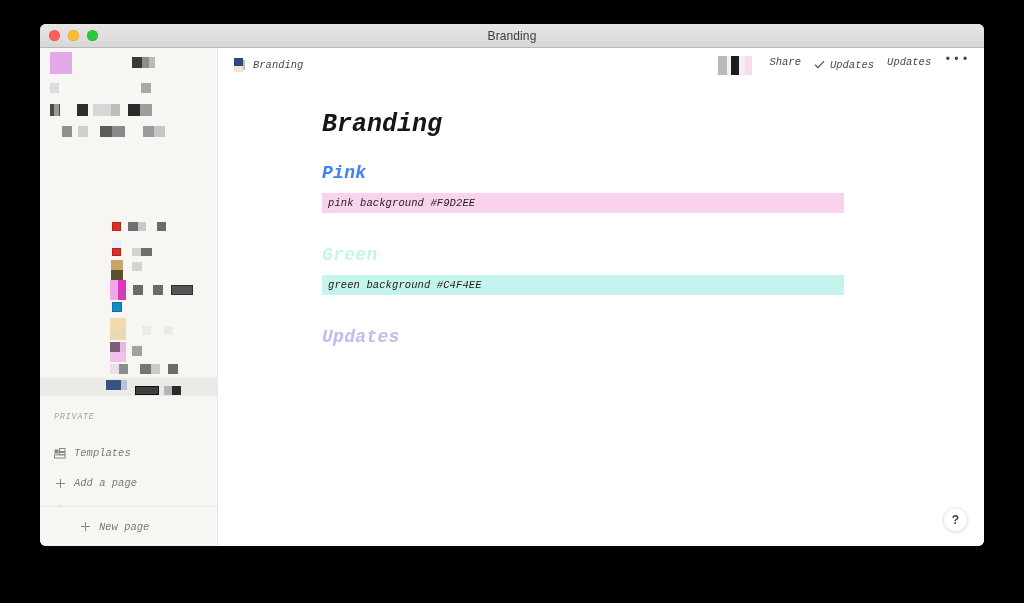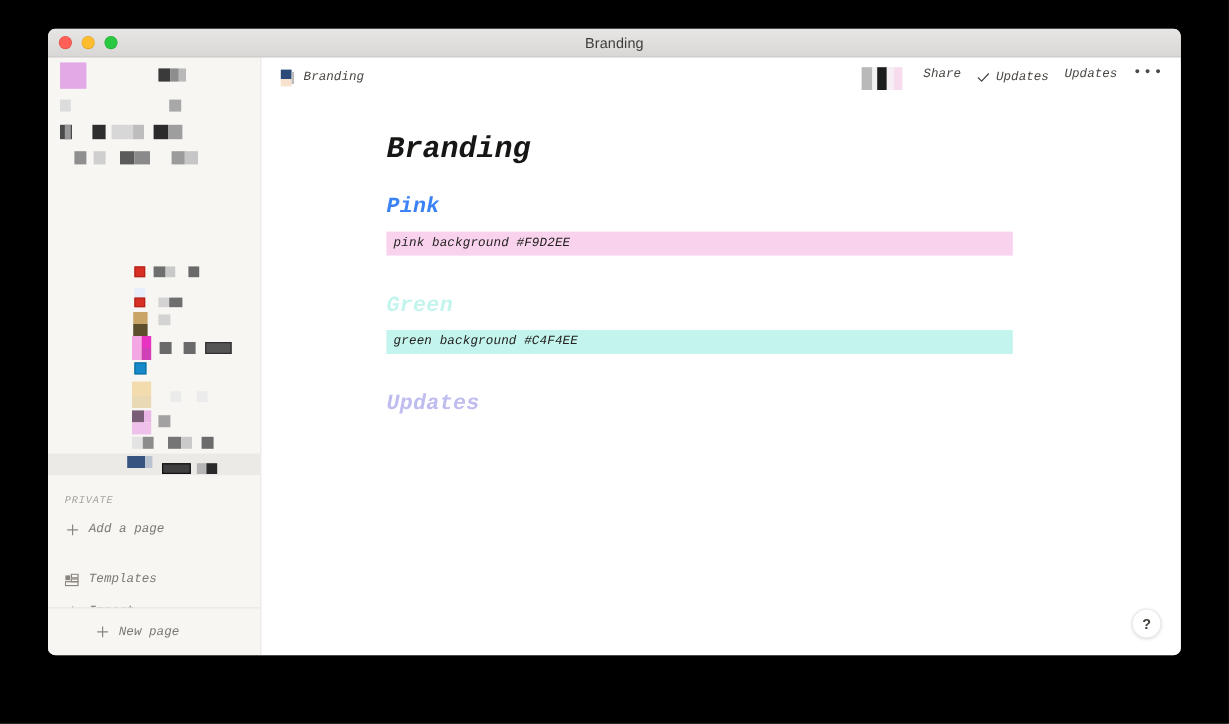--- a/index.html
+++ b/index.html
@@ -242,41 +242,41 @@
           <div style="position:absolute;left:66px;top:2px;width:15px;height:10px;background:#36547f;"></div>
           <div style="position:absolute;left:81px;top:2px;width:6px;height:10px;background:#b9c2cf;"></div>
           <div style="position:absolute;left:95px;top:8px;width:24px;height:9px;background:#3f3f3f;border:1px solid #101010;"></div>
           <div style="position:absolute;left:124px;top:8px;width:8px;height:9px;background:#b5b5b5;"></div>
           <div style="position:absolute;left:132px;top:8px;width:9px;height:9px;background:#2a2a2a;"></div>
         </div>
 
         <div id="private-section" style="position:absolute;left:0;top:364px;width:178px;">
           <div class="section-label">PRIVATE</div>
 
-          <div class="side-item" style="margin-top:8px;">
-            <span class="ic">
-              <svg width="11" height="11" viewBox="0 0 11 11">
-                  <path d="M5.5 1v9M1 5.5h9" stroke="#8a857e" stroke-width="1" fill="none"></path>
-                </svg>
-            </span>
-            <span>Add a page</span>
-          </div>
-
           <div class="side-item" style="margin-top:20px;">
             <span class="ic">
               <svg width="12" height="11" viewBox="0 0 12 11">
                 <rect x="0.5" y="1.5" width="4" height="4" fill="#8a857e"></rect>
                 <rect x="5.5" y="0.5" width="5.5" height="3" fill="none" stroke="#8a857e" stroke-width="1"></rect>
                 <rect x="5.5" y="4.5" width="5.5" height="2.2" fill="none" stroke="#8a857e" stroke-width="1"></rect>
                 <rect x="0.5" y="6.8" width="10.5" height="3.2" fill="none" stroke="#8a857e" stroke-width="1"></rect>
               </svg>
             </span>
             <span>Templates</span>
           </div>
 
+          <div class="side-item" style="margin-top:8px;">
+            <span class="ic">
+              <svg width="11" height="11" viewBox="0 0 11 11">
+                  <path d="M5.5 1v9M1 5.5h9" stroke="#8a857e" stroke-width="1" fill="none"></path>
+                </svg>
+            </span>
+            <span>Add a page</span>
+          </div>
+
           <div class="side-item" style="margin-top:5px;">
             <span class="ic">
               <svg width="11" height="11" viewBox="0 0 11 11">
                 <path d="M5.5 0.5v6.5M2.6 4.6l2.9 2.9 2.9-2.9M1 10h9" stroke="#8a857e" stroke-width="1" fill="none"></path>
               </svg>
             </span>
             <span>Import</span>
           </div>
 
         </div>

